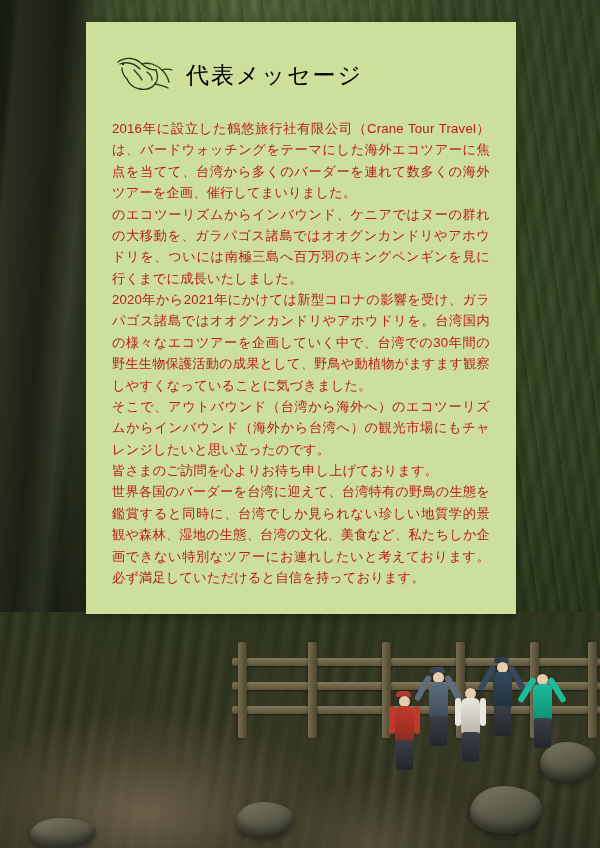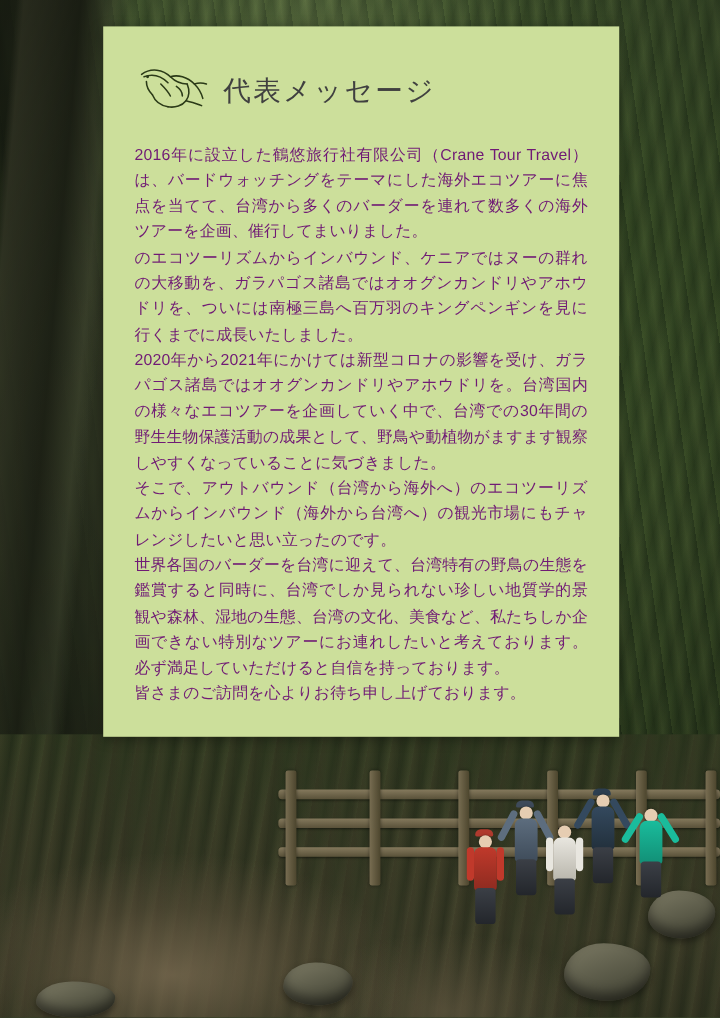--- a/index.html
+++ b/index.html
@@ -110,29 +110,29 @@
   .title-row {
     display: flex;
     align-items: center;
     gap: 12px;
     height: 62px;
   }
   .bird-icon { width: 62px; height: 46px; flex: 0 0 62px; }
   .card-title {
     font-size: 23px;
     letter-spacing: 2px;
-    color: #404040;
+    color: #000000;
     font-weight: normal;
     font-family: "Liberation Serif", serif;
   }
   .body-text {
     margin-top: 12px;
     font-size: 13.2px;
     line-height: 1.62;
-    color: #701a75;
+    color: #b91c1c;
     letter-spacing: 0.2px;
   }
   .body-text p {
     margin: 0 0 0 0;
     text-align: justify;
     text-justify: inter-character;
   }
   .signature {
     position: absolute;
     right: 28px;
@@ -230,19 +230,19 @@
           </svg>
         </span>
         <span class="card-title">代表メッセージ</span>
       </div>
 
       <div class="body-text">
         <p>2016年に設立した鶴悠旅行社有限公司（Crane Tour Travel）は、バードウォッチングをテーマにした海外エコツアーに焦点を当てて、台湾から多くのバーダーを連れて数多くの海外ツアーを企画、催行してまいりました。</p>
         <p>のエコツーリズムからインバウンド、ケニアではヌーの群れの大移動を、ガラパゴス諸島ではオオグンカンドリやアホウドリを、ついには南極三島へ百万羽のキングペンギンを見に行くまでに成長いたしました。</p>
         <p>2020年から2021年にかけては新型コロナの影響を受け、ガラパゴス諸島ではオオグンカンドリやアホウドリを。台湾国内の様々なエコツアーを企画していく中で、台湾での30年間の野生生物保護活動の成果として、野鳥や動植物がますます観察しやすくなっていることに気づきました。</p>
         <p>そこで、アウトバウンド（台湾から海外へ）のエコツーリズムからインバウンド（海外から台湾へ）の観光市場にもチャレンジしたいと思い立ったのです。</p>
+        <p>皆さまのご訪問を心よりお待ち申し上げております。</p>
         <p>世界各国のバーダーを台湾に迎えて、台湾特有の野鳥の生態を鑑賞すると同時に、台湾でしか見られない珍しい地質学的景観や森林、湿地の生態、台湾の文化、美食など、私たちしか企画できない特別なツアーにお連れしたいと考えております。必ず満足していただけると自信を持っております。</p>
-        <p>皆さまのご訪問を心よりお待ち申し上げております。</p>
       </div>
     </div>
   </div>
 
 </div>
 
 </body></html>

